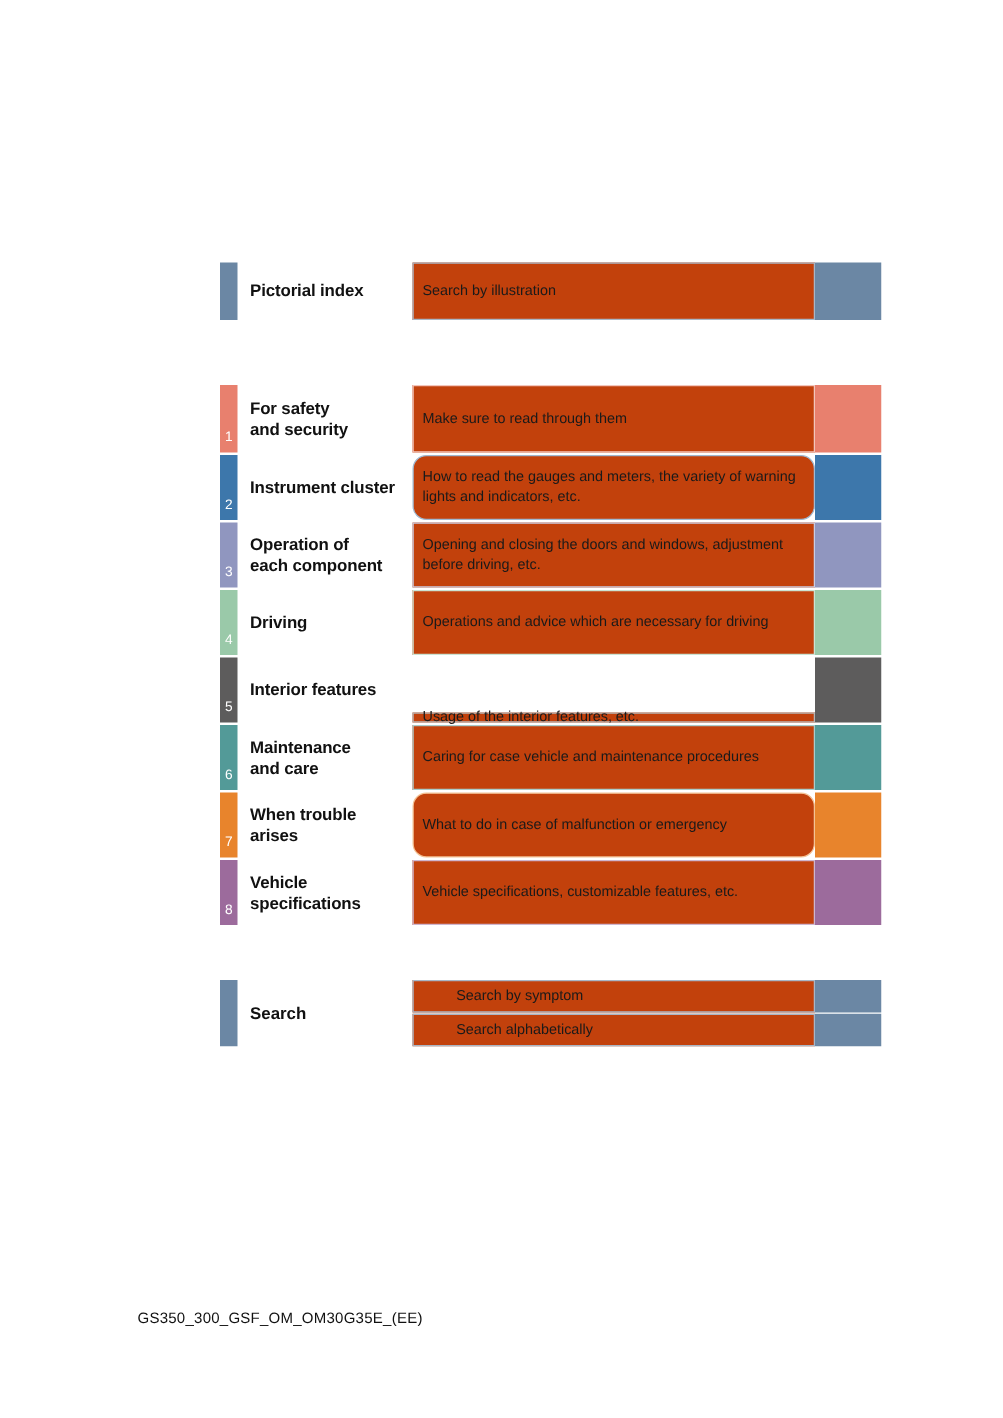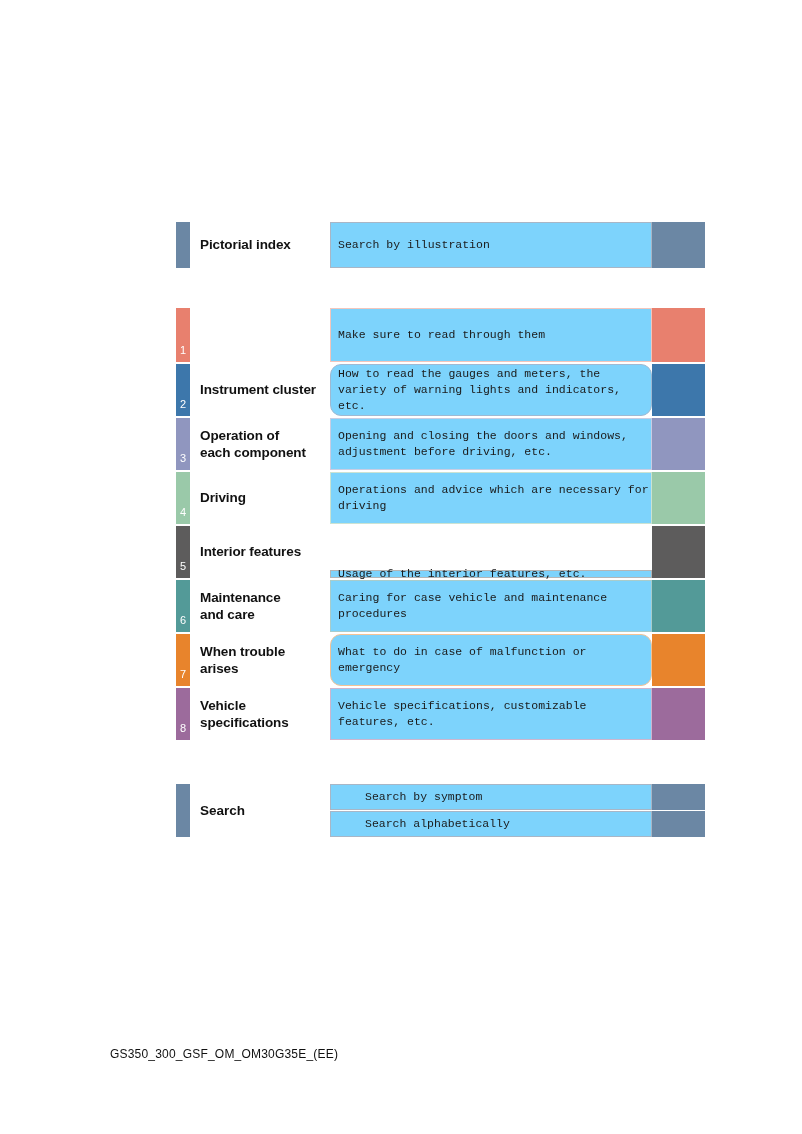--- a/index.html
+++ b/index.html
@@ -73,41 +73,40 @@
 
   
   .desc {
     position: absolute;
     left: 154px;
     top: 0;
     bottom: 0;
     width: 322px;
     box-sizing: border-box;
     border: 1px solid #cccccc;
-    background: #7dd3fc;
+    background: #c2410c;
     display: flex;
     align-items: center;
     padding: 0 0 0 7px;
     font-size: 11.5px;
     line-height: 16px;
     color: #1a1a1a;
-    font-family: Liberation Mono, monospace;
   }
 
   
   .swatch {
     position: absolute;
     left: 476px;
     top: 0;
     bottom: 0;
     width: 53px;
   }
 
   
-  #pictorial-section { top: 222px; }
+  #pictorial-section { top: 210px; }
   #pictorial-section .row { height: 46px; }
   #pictorial-section .desc { border-color: #a8b6c6; }
 
   
   #chapters-section { top: 308px; }
 
   
   #index-section { top: 784px; }
   #index-section .stack {
     position: absolute;
@@ -172,20 +171,24 @@
       <div class="desc" style="border-color: rgb(168, 182, 198);">Search by illustration</div>
       <div class="swatch" id="pictorial-swatch" style="background: rgb(107, 135, 164);"></div>
     </div>
   </div>
 
   <div class="section" id="chapters-section">
       <div class="row" style="height: 54px; margin-bottom: 2px;">
         <div class="tab" style="background: rgb(232, 128, 110);">
           <div class="tab-num">1</div>
         </div>
+        <div class="row-title">
+          <span>For safety</span>
+          <span>and security</span>
+        </div>
         <div class="desc" style="border-color: rgb(243, 198, 188);">Make sure to read through them</div>
         <div class="swatch" style="background: rgb(232, 128, 110);"></div>
       </div>
       <div class="row" style="height: 52px; margin-bottom: 2px;">
         <div class="tab" style="background: rgb(61, 119, 171);">
           <div class="tab-num">2</div>
         </div>
         <div class="row-title">
           <span>Instrument cluster</span>
         </div>

